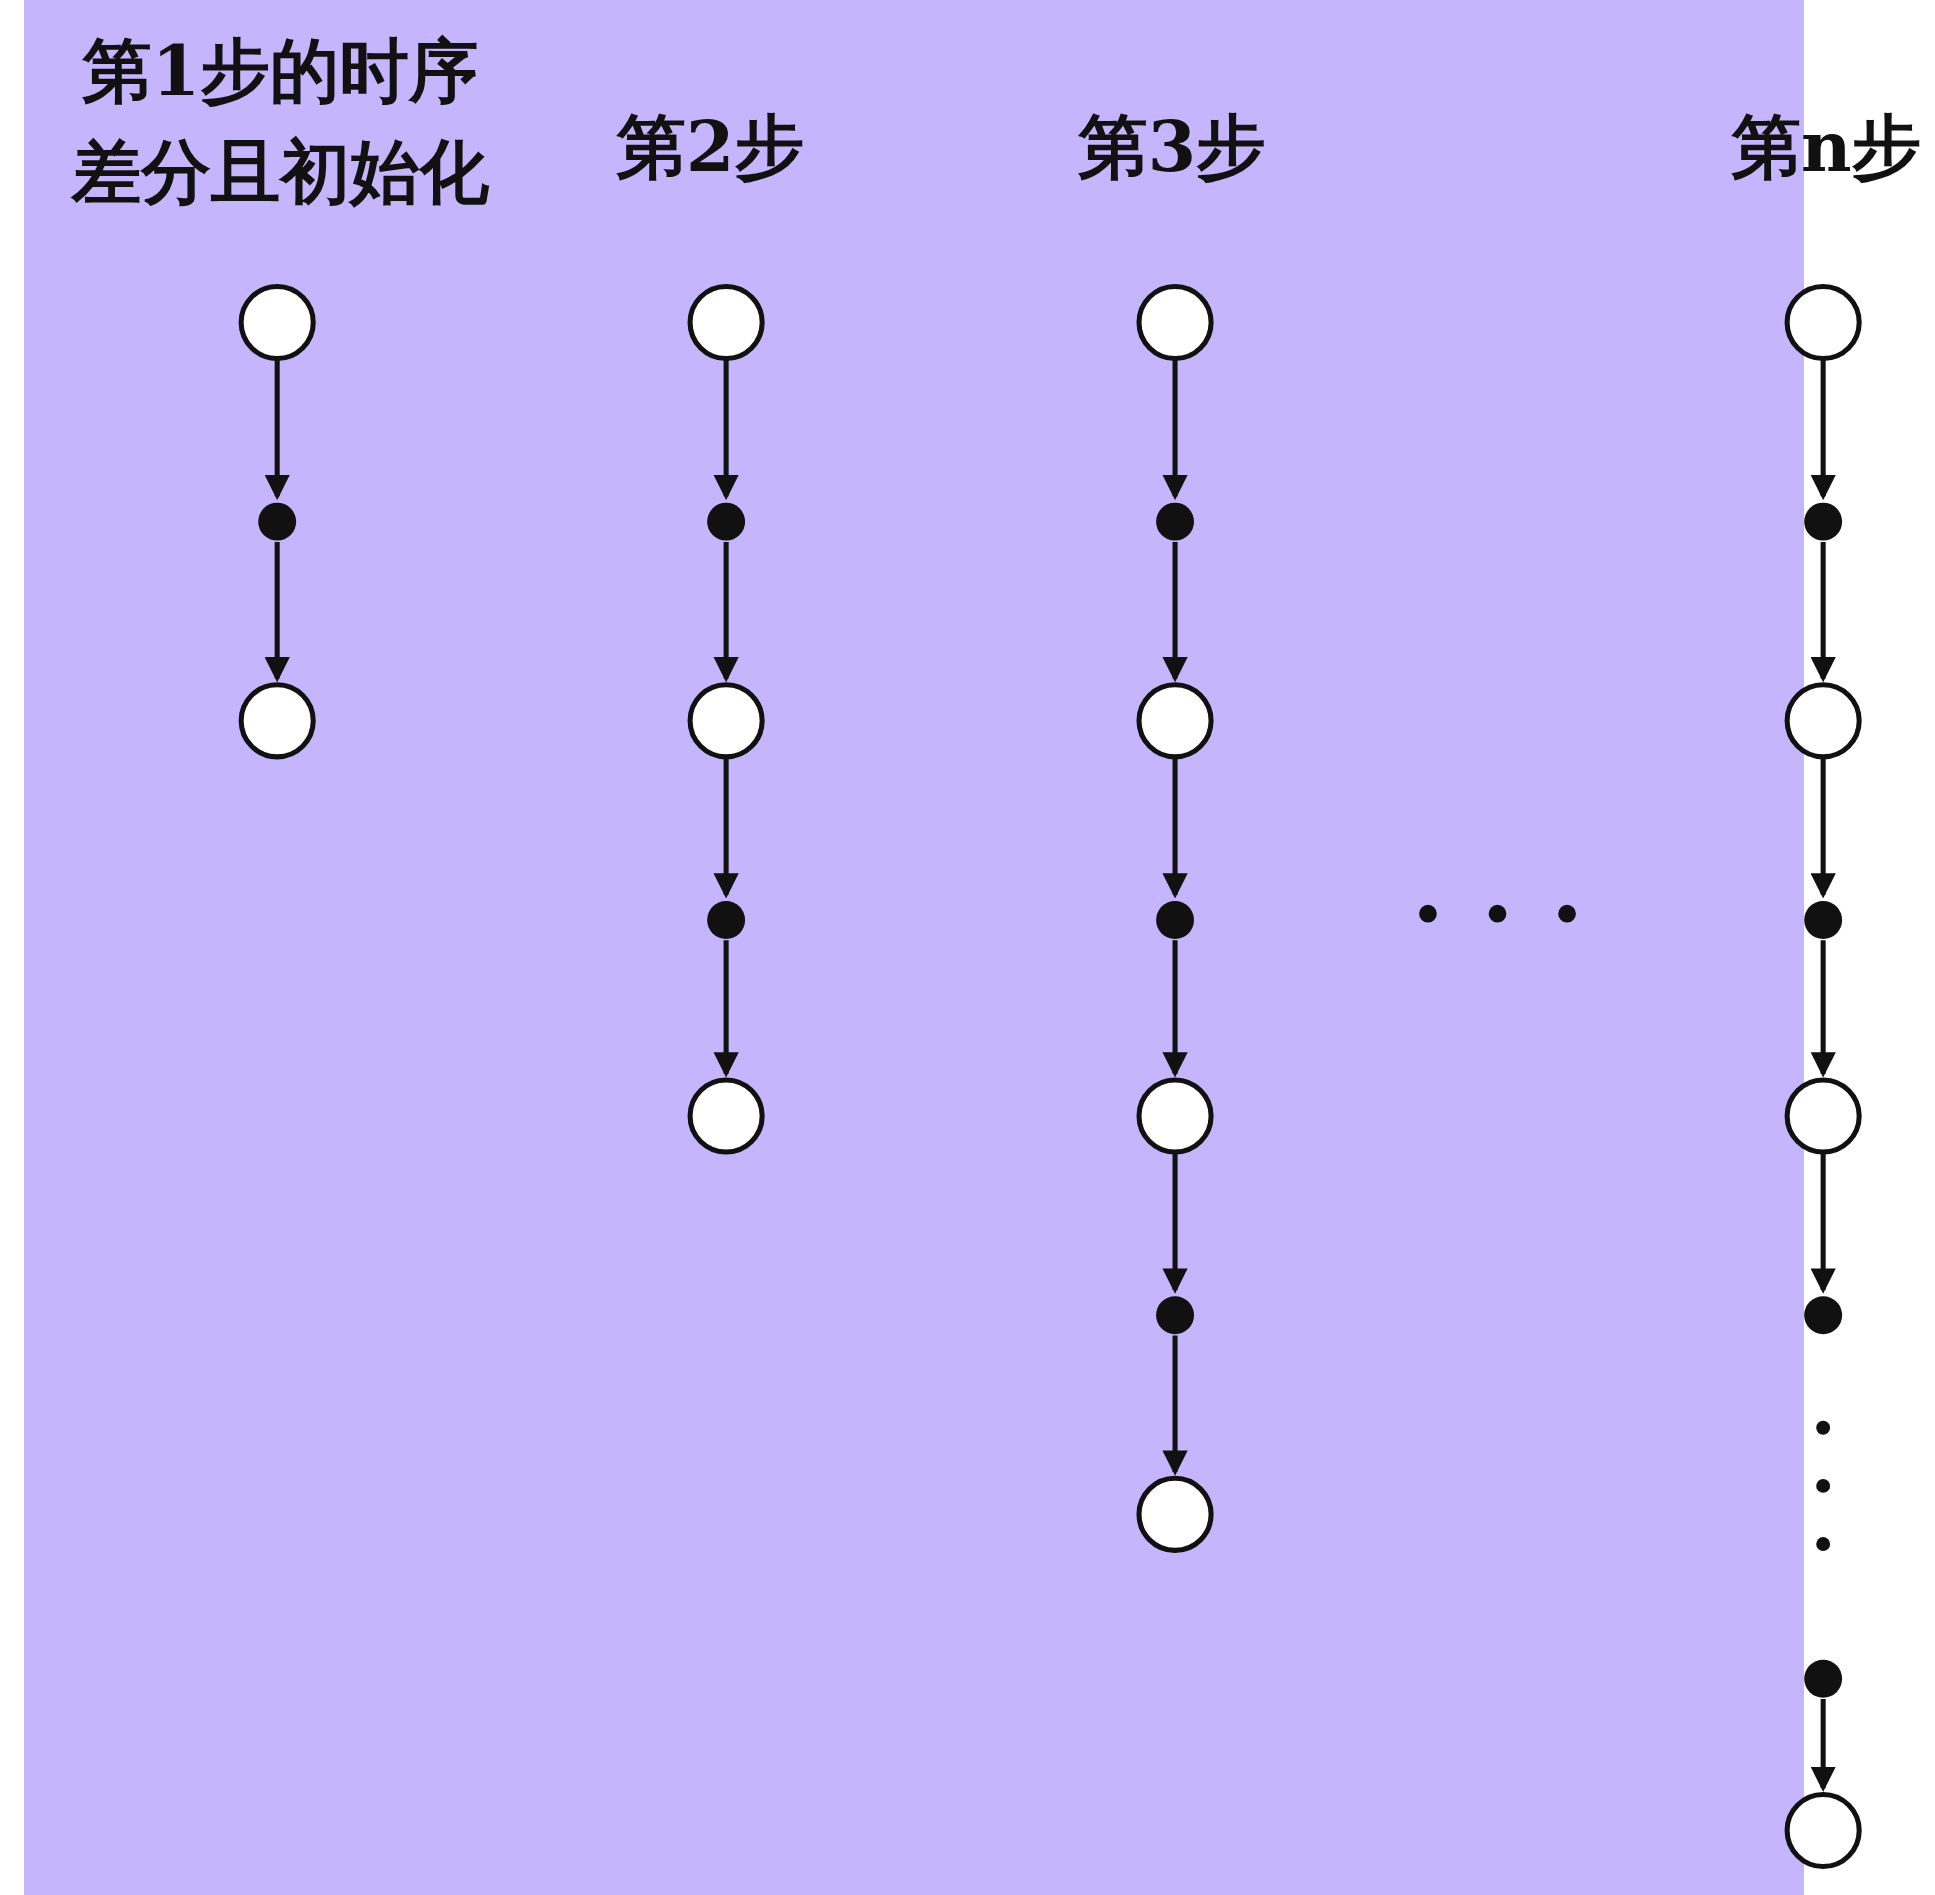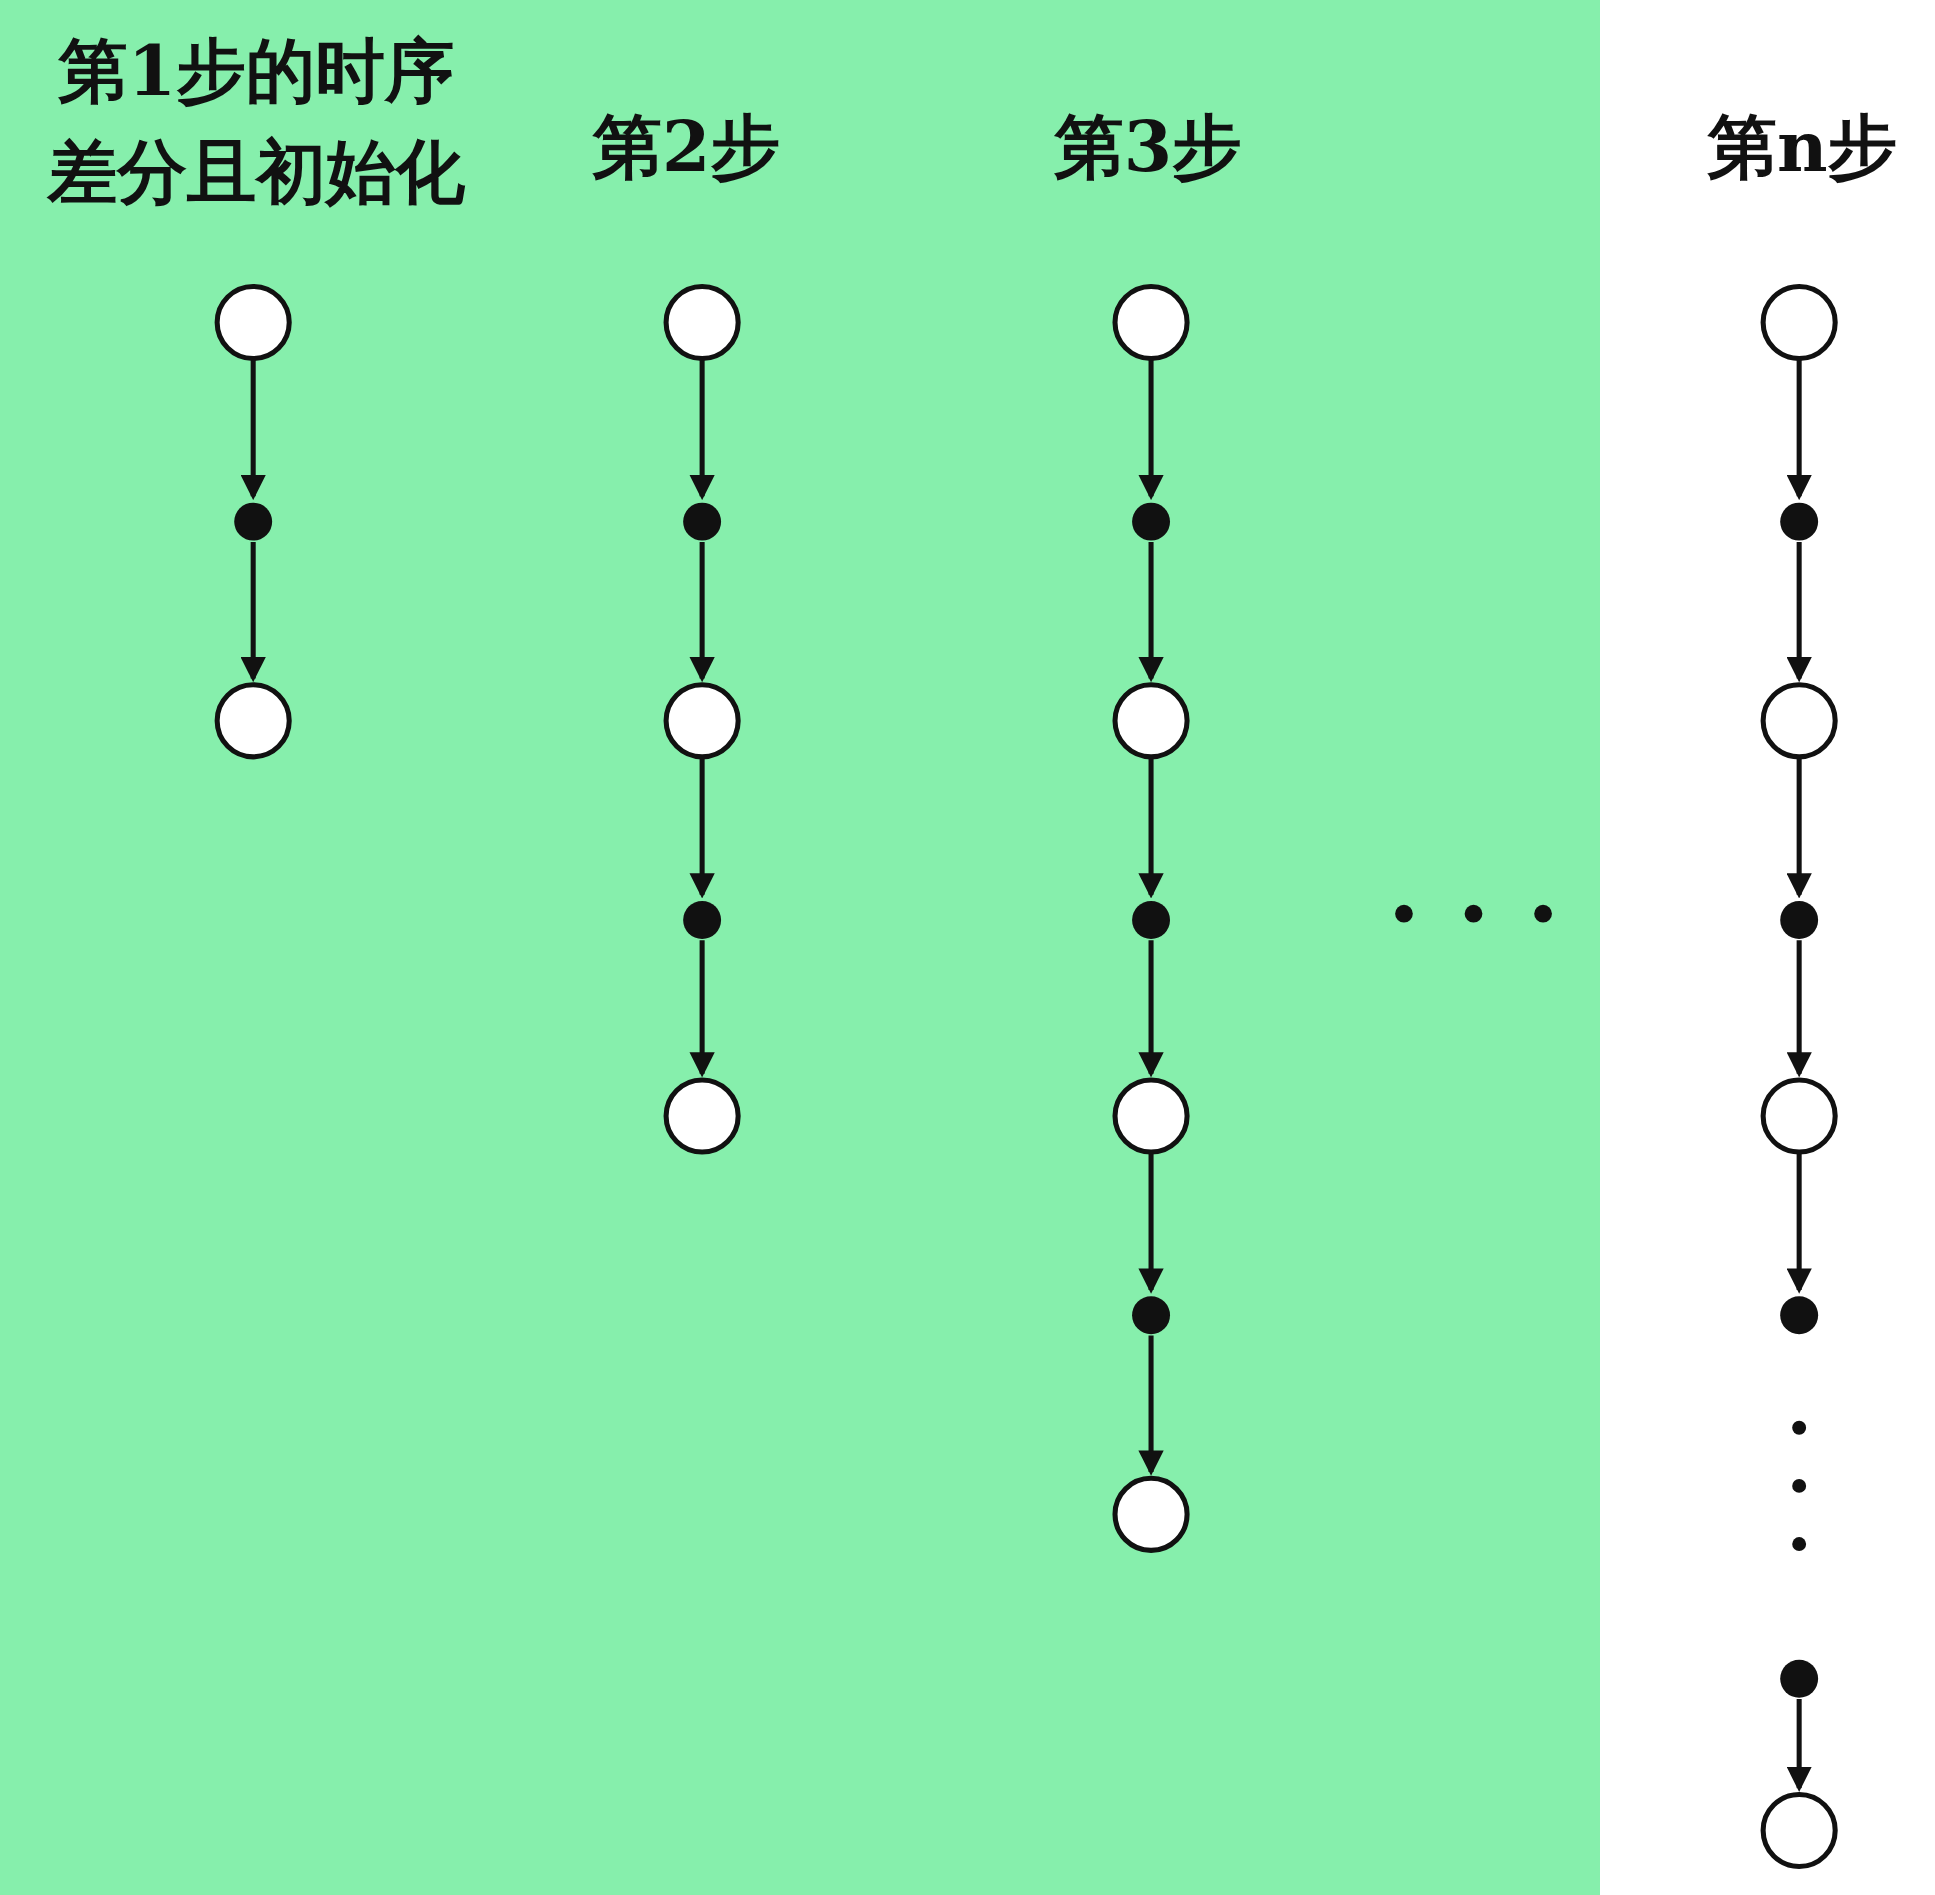--- a/index.html
+++ b/index.html
@@ -6,24 +6,25 @@
     margin: 0;
     padding: 0;
     background: #ffffff;
   }
   body {
     width: 1936px;
     height: 1895px;
     font-family: "DejaVu Serif", "Liberation Serif", serif;
   }
   #diagram-wrap {
-    width: 1600px;
+    width: 1780px;
     height: 1895px;
     position: relative;
-    background: #86efac;
+    background: #c4b5fd;
+    margin-left: 24px;
   }
   svg {
     display: block;
   }
   .col-label {
     font-family: "DejaVu Serif", "Liberation Serif", serif;
     font-weight: bold;
     font-size: 110px;
     fill: #111111;
   }

